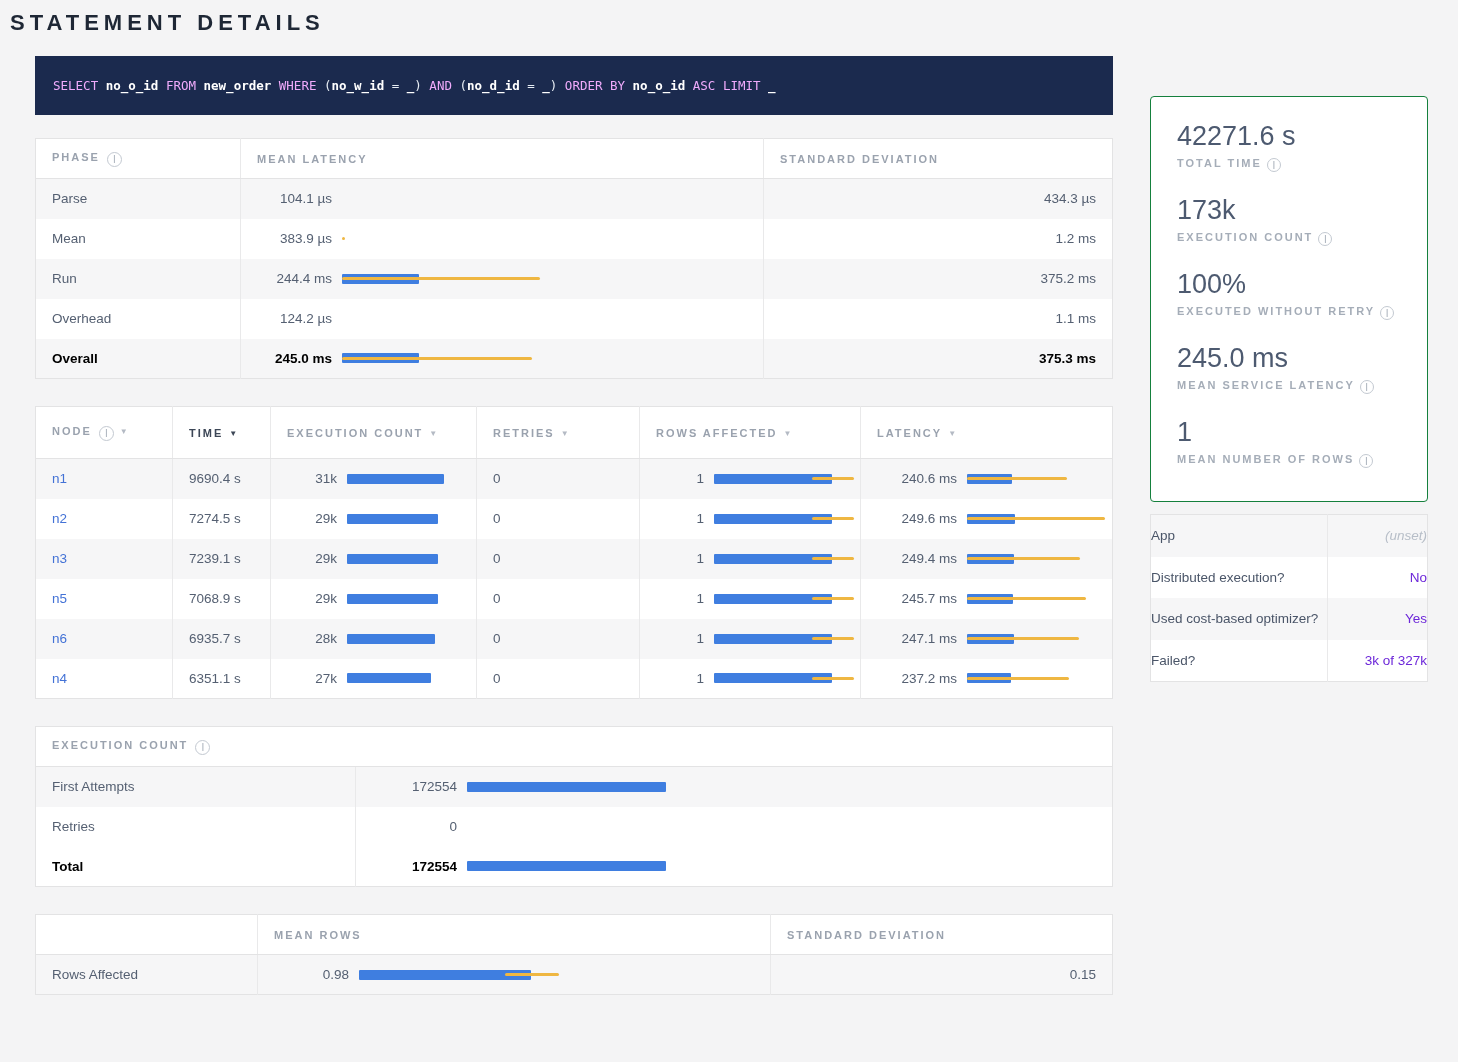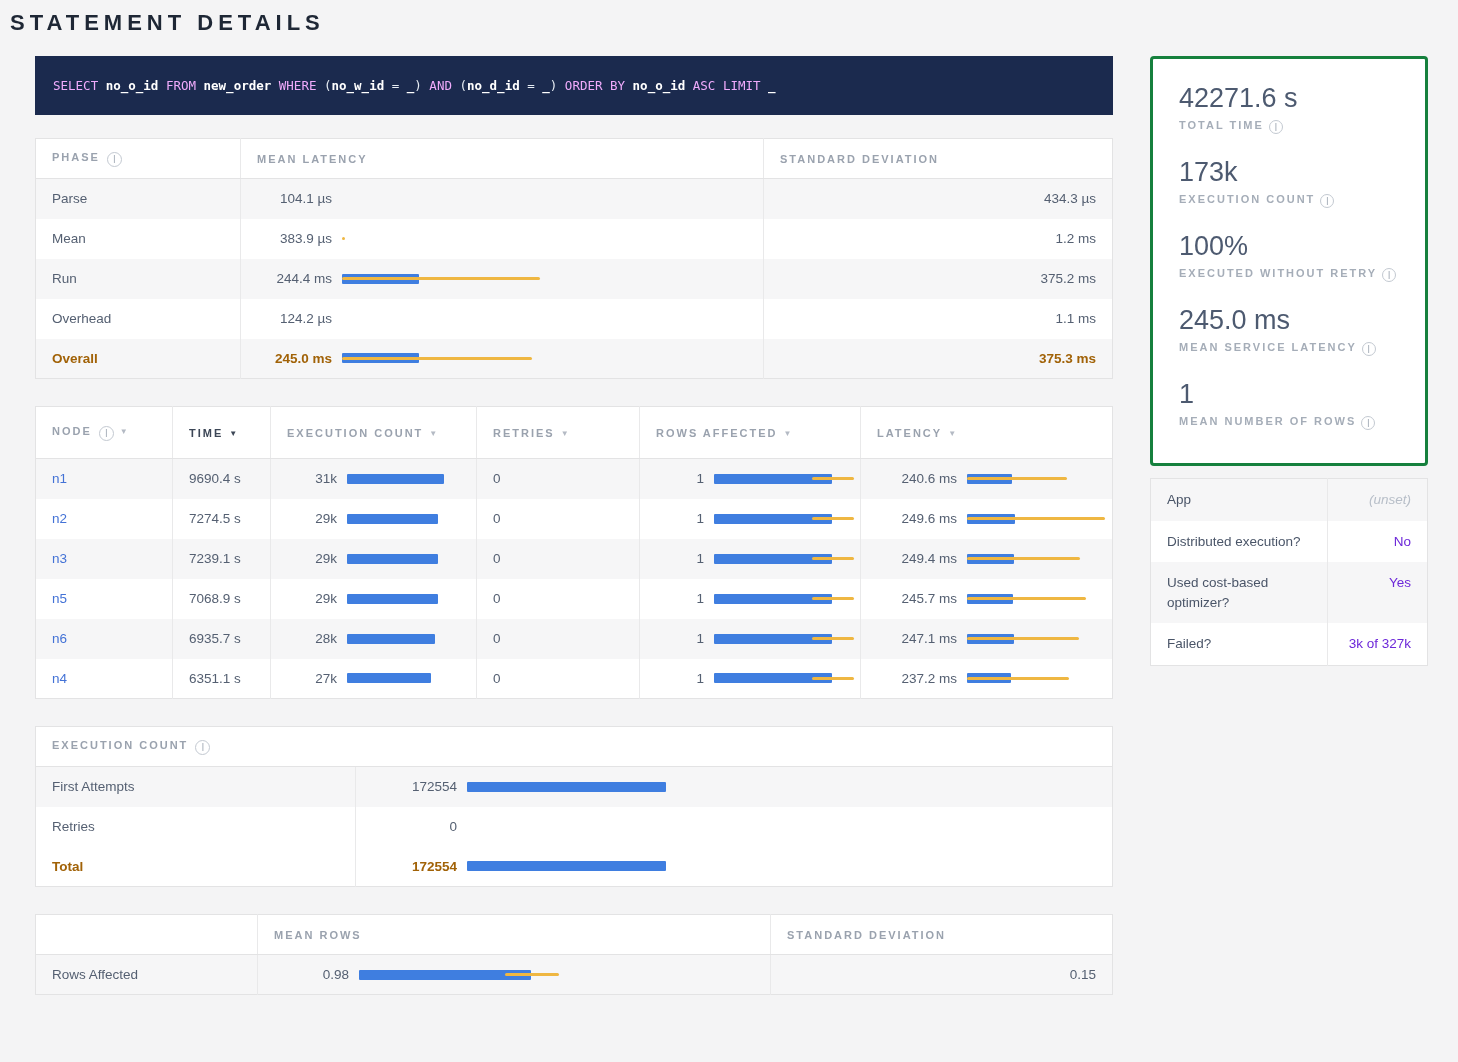--- a/index.html
+++ b/index.html
@@ -41,21 +41,21 @@
   table.card thead th {
     background: #fff; border-bottom: 1px solid #e3e3e4;
     font-size: 11px; font-weight: 700; letter-spacing: 2px;
     text-transform: uppercase; color: #9aa2ae; text-align: left;
     padding: 0 16px; height: 40px; white-space: nowrap;
   }
   table.node-tbl thead th { height: 52px; }
   table.card thead th.active { color: #3c4656; }
   table.card tbody td { height: 40px; padding: 0 16px; color: #556072; }
   table.card tbody tr.odd { background: #f6f6f7; }
-  table.card tbody tr.bold td { font-weight: 700; color: #a16207; }
+  table.card tbody tr.bold td { font-weight: 700; color: #000000; }
   td.r, th.r { text-align: right; }
   a.node-link { color: #4372d6; text-decoration: none; cursor: pointer; }
 
   .info-icon {
     display: inline-block; width: 15px; height: 15px; border: 1px solid #c3c9d1;
     border-radius: 50%; color: #a9b1bb; font-size: 10px; line-height: 14px;
     text-align: center; font-weight: 400; letter-spacing: 0; vertical-align: -2px;
     margin-left: 7px; font-style: normal; cursor: pointer;
   }
   .sort-arrow { font-size: 8px; color: #b4bac4; margin-left: 6px; vertical-align: 1px; }
@@ -63,37 +63,37 @@
 
   
   .numbar { display: flex; align-items: center; }
   .numbar .val { text-align: right; margin-right: 10px; flex: none; white-space: nowrap; }
   .track { position: relative; height: 14px; flex: 1; display: block; }
   .bar-b { position: absolute; top: 2px; height: 10px; background: #3f7ee0; border-radius: 1px; }
   .bar-y { position: absolute; top: 5.5px; height: 3px; background: #efb742; border-radius: 2px; }
 
   
   .summary-card {
-    background: #fff; border: 3px solid #15803d; border-radius: 4px;
-    padding: 24px 26px 10px 26px; margin-bottom: 12px; min-height: 371px;
+    background: #fff; border: 1px solid #15803d; border-radius: 4px;
+    padding: 24px 26px 10px 26px; margin-bottom: 12px; min-height: 371px; margin-top: 40px;
   }
   .stat { margin-bottom: 23px; }
   .stat-value { font-size: 27px; font-weight: 500; color: #4d5a70; line-height: 1.15; }
   .stat-label {
     font-size: 11px; letter-spacing: 2px; text-transform: uppercase;
     color: #a5adb8; margin-top: 5px; font-weight: 600;
   }
   .stat-label .info-icon { width: 14px; height: 14px; line-height: 13px; margin-left: 5px; }
 
   
   table.app-tbl {
     width: 100%; border-collapse: collapse; background: #fff;
     border: 1px solid #e3e3e4; font-size: 13.5px;
   }
-  table.app-tbl td { padding: 11px 16px; vertical-align: top; line-height: 1.45; }
+  table.app-tbl td { padding: 11px 0; vertical-align: top; line-height: 1.45; }
   table.app-tbl td.lbl { border-right: 1px solid #e9e9ea; color: #4a5568; width: 64%; }
   table.app-tbl td.val { text-align: right; color: #6d28d9; }
   table.app-tbl tr.odd { background: #f6f6f7; }
   table.app-tbl td.val.unset { font-style: italic; color: #b7bec8; }
 </style>
 </head>
 <body>
 
 <div class="wrap">
   <h1 class="page-title">STATEMENT DETAILS</h1>

